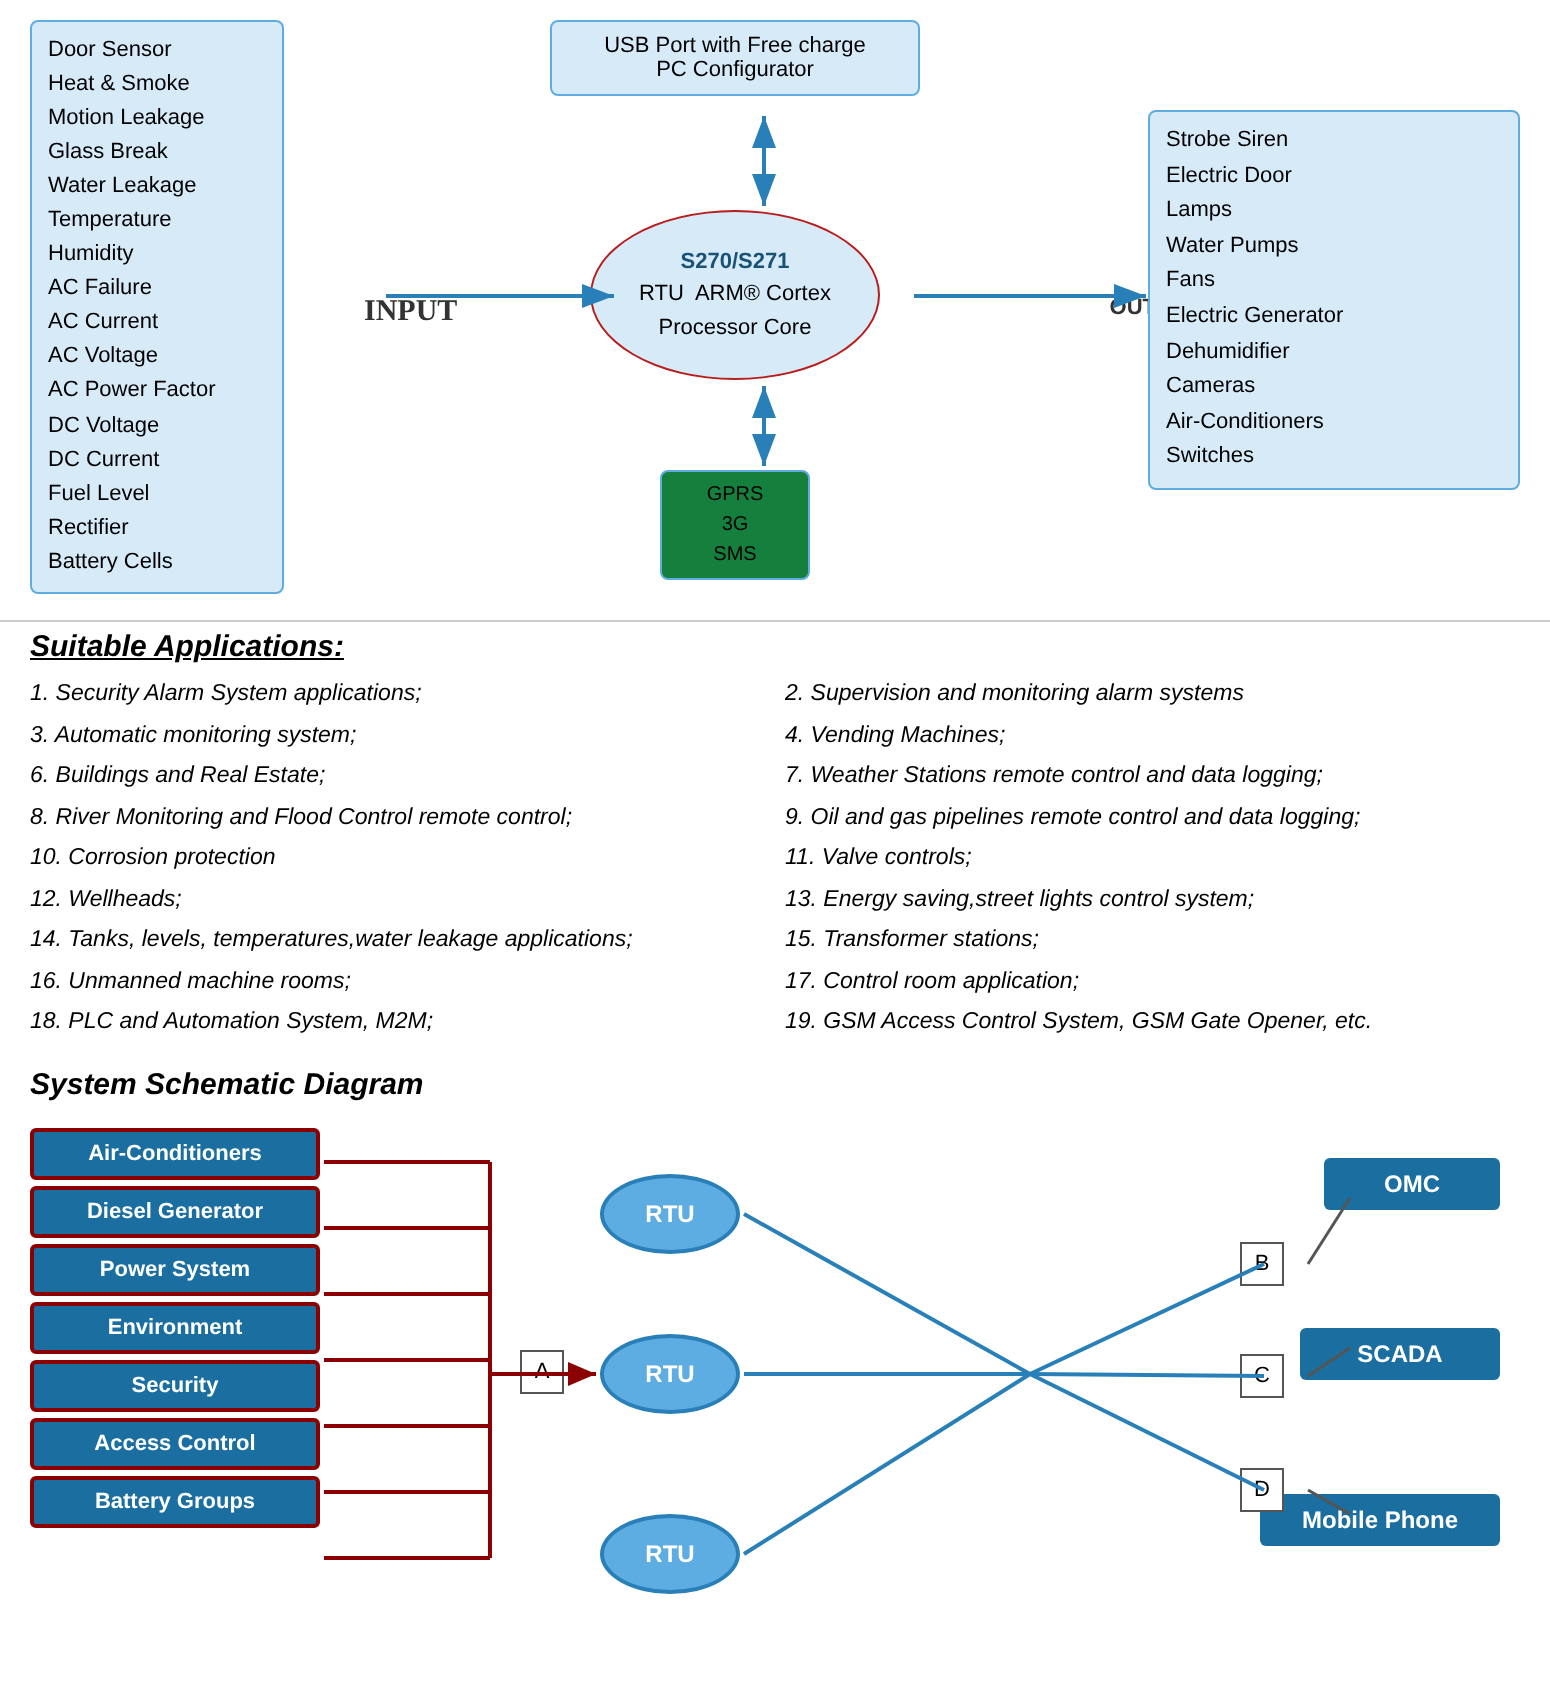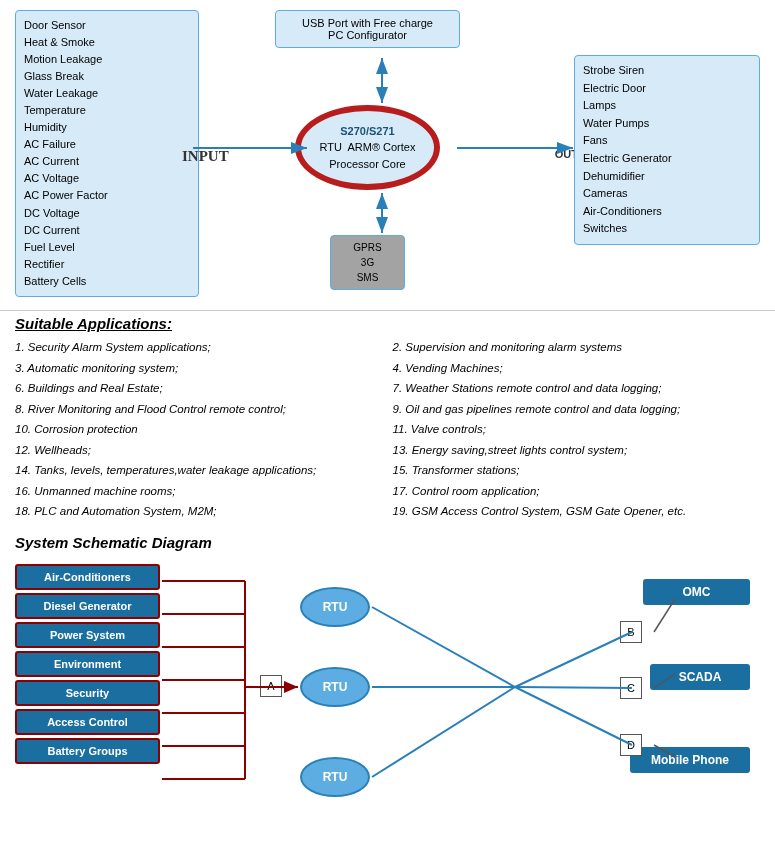--- a/index.html
+++ b/index.html
@@ -17,21 +17,21 @@
       padding: 10px 15px 5px 15px;
       position: relative;
       height: 310px;
     }
 
     
     .input-box {
       position: absolute;
       left: 15px;
       top: 10px;
-      width: 184px;
+      width: 127px;
       background: #d6eaf8;
       border: 1.5px solid #5dade2;
       border-radius: 4px;
       padding: 6px 8px;
       font-size: 11px;
       line-height: 1.55;
     }
 
     
     .usb-box {
@@ -48,21 +48,21 @@
     }
 
     
     .rtu-ellipse {
       position: absolute;
       left: 295px;
       top: 105px;
       width: 145px;
       height: 85px;
       background: #d6eaf8;
-      border: 6px solid #b91c1c;
+      border: 1px solid #b91c1c;
       border-radius: 50%;
       display: flex;
       flex-direction: column;
       align-items: center;
       justify-content: center;
       font-size: 11px;
       text-align: center;
       line-height: 1.5;
     }
     .rtu-ellipse .rtu-title {
@@ -70,21 +70,21 @@
       font-size: 11px;
       color: #1a5276;
     }
 
     
     .comm-box {
       position: absolute;
       left: 330px;
       top: 235px;
       width: 75px;
-      background: #a3a3a3;
+      background: #15803d;
       border: 1.5px solid #5dade2;
       border-radius: 4px;
       padding: 4px 6px;
       font-size: 10px;
       text-align: center;
       line-height: 1.5;
     }
 
     
     .output-box {
@@ -386,21 +386,21 @@
     </div>
     <div class="s-rtu" style="left:285px; top:108px;">
       <span>RTU</span>
     </div>
     <div class="s-rtu" style="left:285px; top:198px;">
       <span>RTU</span>
     </div>
 
     <div class="box-a" style="left:245px; top:116px;">A</div>
 
-    <div class="right-box" style="right:10px; top:20px; width:107px;">OMC</div>
+    <div class="right-box" style="right:10px; top:20px; width:88px;">OMC</div>
     <div class="right-box" style="right:10px; top:105px; width:100px;">SCADA</div>
     <div class="right-box" style="right:10px; top:188px; width:120px;">Mobile Phone</div>
 
     <div class="letter-box" style="right:118px; top:62px;">B</div>
     <div class="letter-box" style="right:118px; top:118px;">C</div>
     <div class="letter-box" style="right:118px; top:175px;">D</div>
 
     <svg class="schematic-svg" viewBox="0 0 745 265">
 
       <line x1="147" y1="22" x2="230" y2="22" stroke="#8b0000" stroke-width="2"></line>

